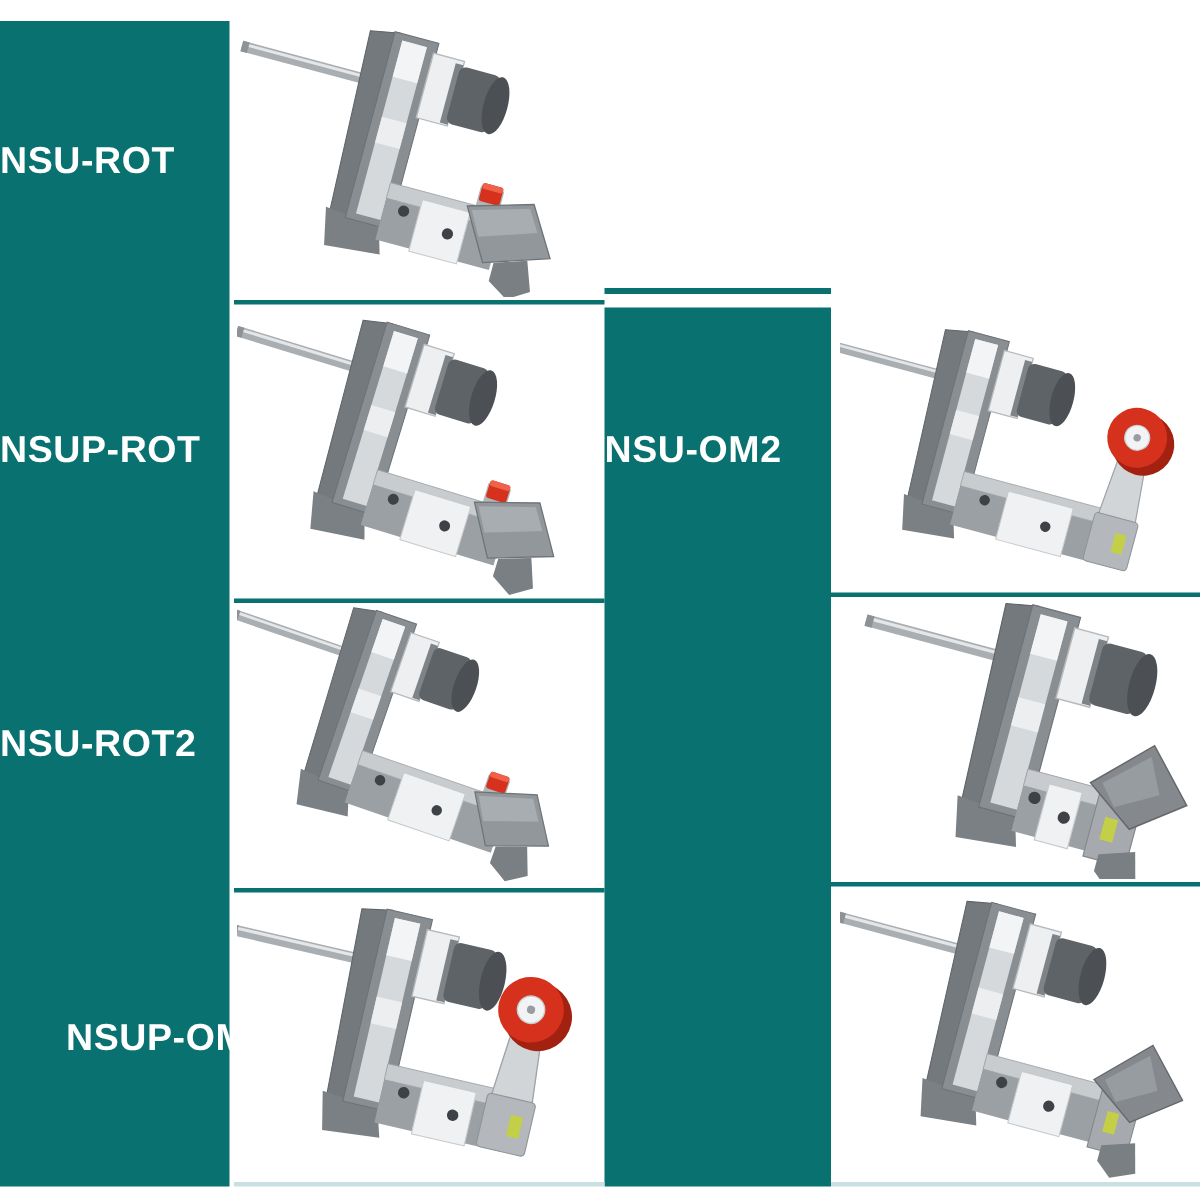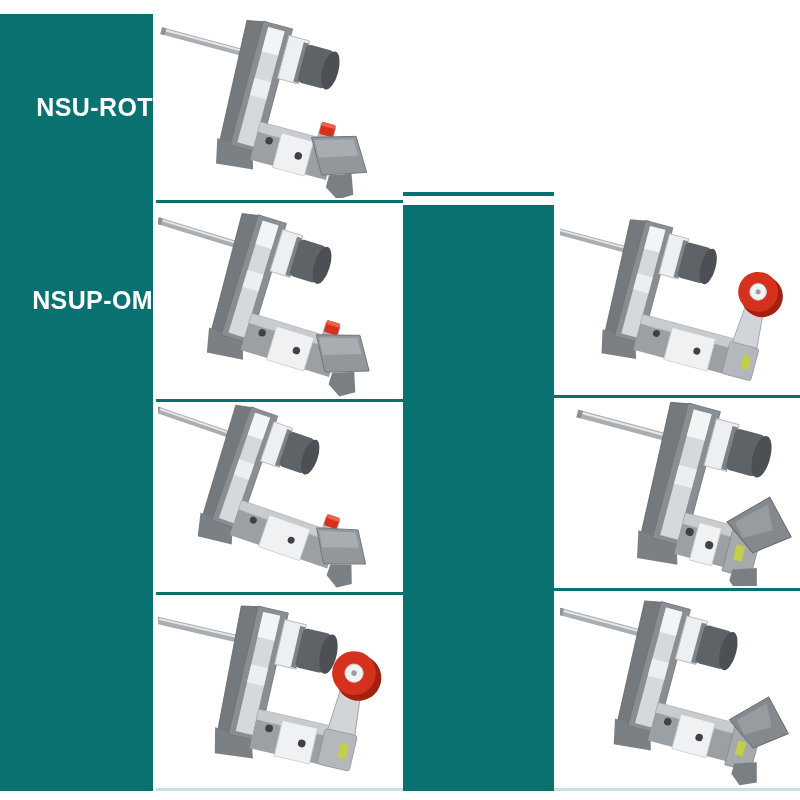--- a/index.html
+++ b/index.html
@@ -4,45 +4,54 @@
 <style>
   html,body{margin:0;padding:0;background:#ffffff;}
   .canvas{
     position:relative;width:800px;height:800px;background:#ffffff;
     overflow:hidden;font-family:"Liberation Sans",sans-serif;
   }
   .teal{background:var(--teal,#097170);}
   .abs{position:absolute;}
   .label-col{display:flex;flex-direction:column;}
   .label-cell{
-    display:flex;align-items:center;justify-content:flex-end;
+    display:flex;align-items:center;justify-content:flex-start;
     color:#ffffff;font-weight:bold;font-size:25px;letter-spacing:0.4px;
     white-space:nowrap;
   }
   .sep{position:absolute;background:var(--teal,#097170);}
   .bottom-line{position:absolute;background:var(--sepLight,#c9dfe2);}
   .img-cell{position:absolute;background:#ffffff;}
   .img-cell svg{width:100%;height:100%;display:block;}
 </style>
 </head>
 <body>
 
 <div class="canvas">
 
   <div class="abs teal label-col" style="left:0;top:14px;width:153px;height:777px;">
     <div class="label-cell" style="height:187px;">
       <span>NSU-ROT</span>
     </div>
-    <div class="label-cell" style="height:198px;">
+    <div class="label-cell" style="height:199px;">
+      <span>NSUP-ROT</span>
+    </div>
+    <div class="label-cell" style="height:193px;">
+      <span>NSU-ROT2</span>
+    </div>
+    <div class="label-cell" style="height:198px;padding-left:44px;">
       <span>NSUP-OM</span>
     </div>
   </div>
 
   <div class="sep" style="left:403px;top:192px;width:151px;height:4px;"></div>
   <div class="abs teal label-col" style="left:403px;top:205px;width:151px;height:586px;">
+    <div class="label-cell" style="height:191px;">
+      <span>NSU-OM2</span>
+    </div>
   </div>
 
   <div class="sep" style="left:156px;top:200px;width:247px;height:3px;"></div>
   <div class="sep" style="left:156px;top:399px;width:247px;height:3px;"></div>
   <div class="sep" style="left:156px;top:592px;width:247px;height:3px;"></div>
 
   <div class="sep" style="left:554px;top:395px;width:246px;height:3px;"></div>
   <div class="sep" style="left:554px;top:588px;width:246px;height:3px;"></div>
 
   <div class="bottom-line" style="left:156px;top:788px;width:247px;height:3px;"></div>

